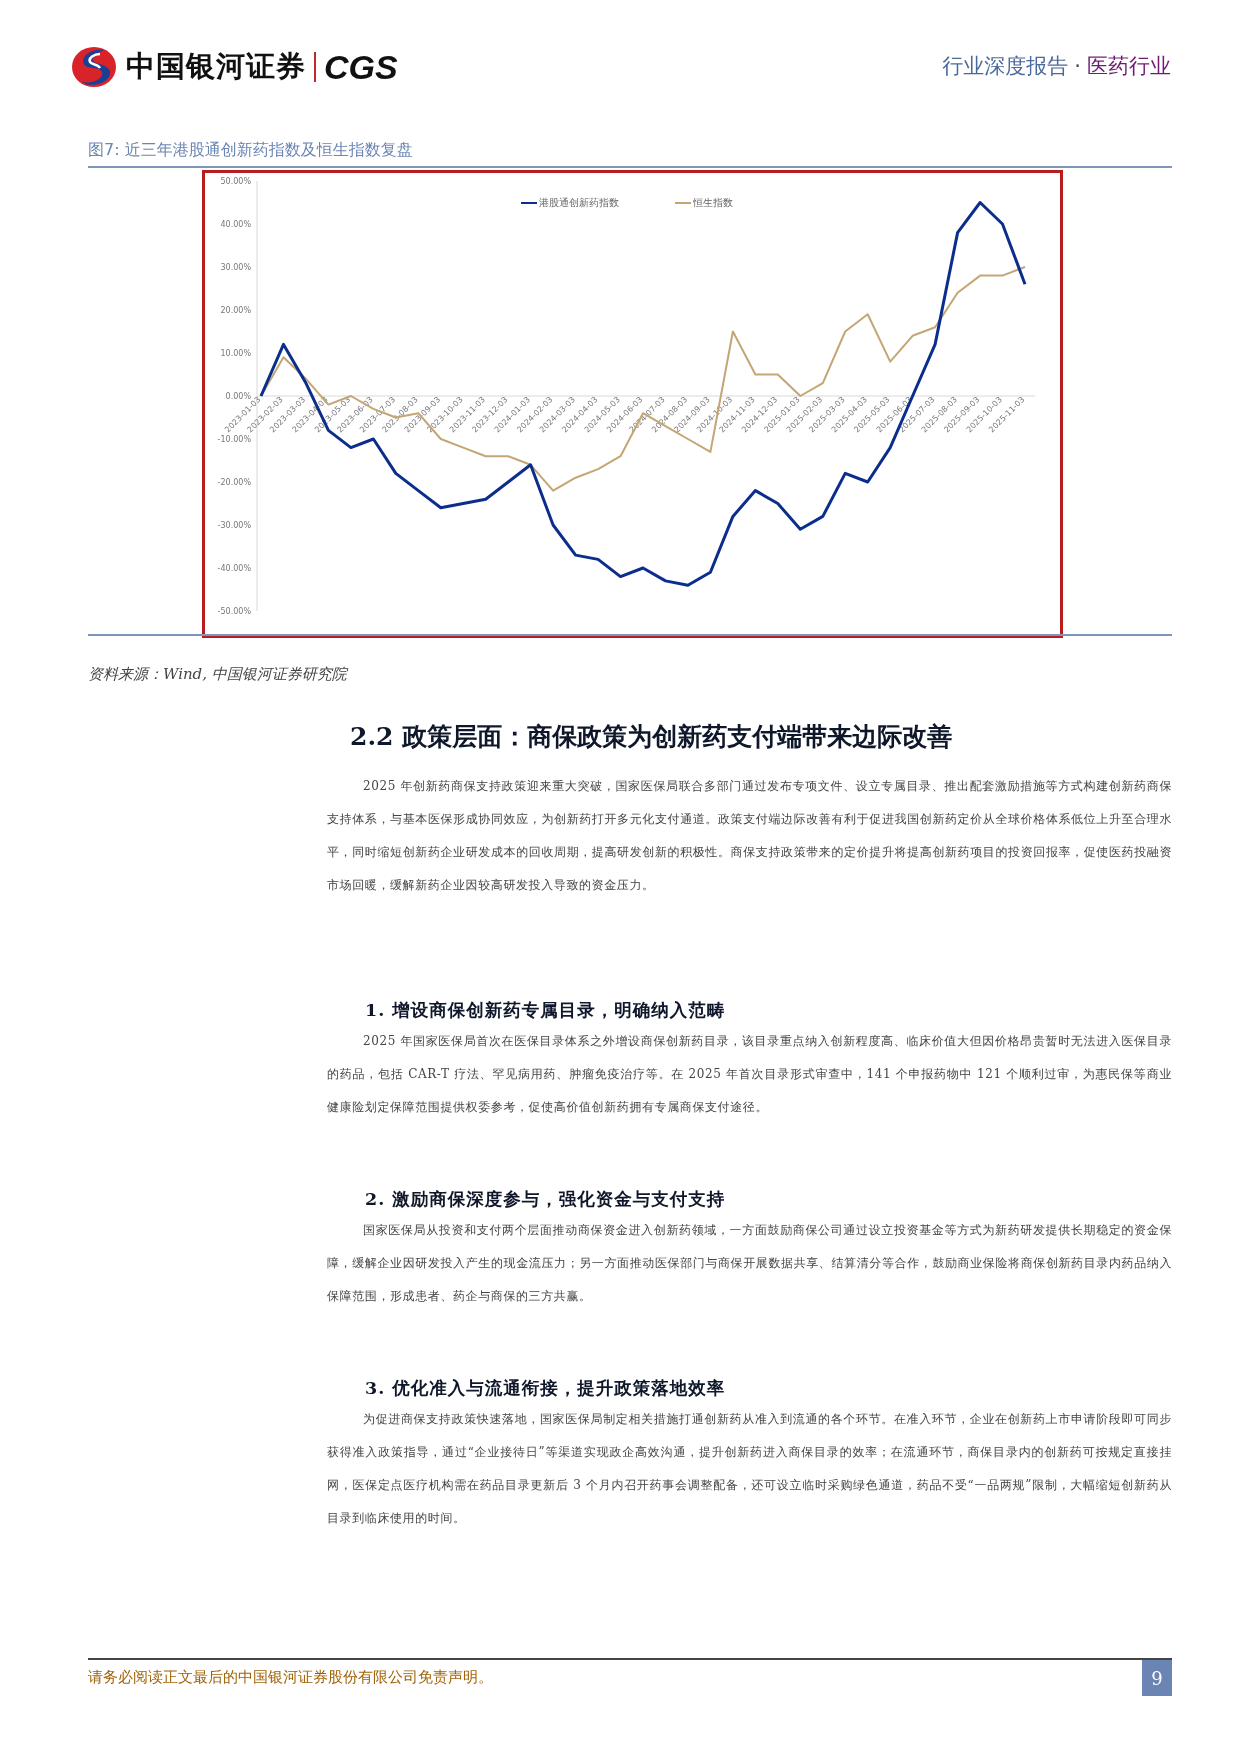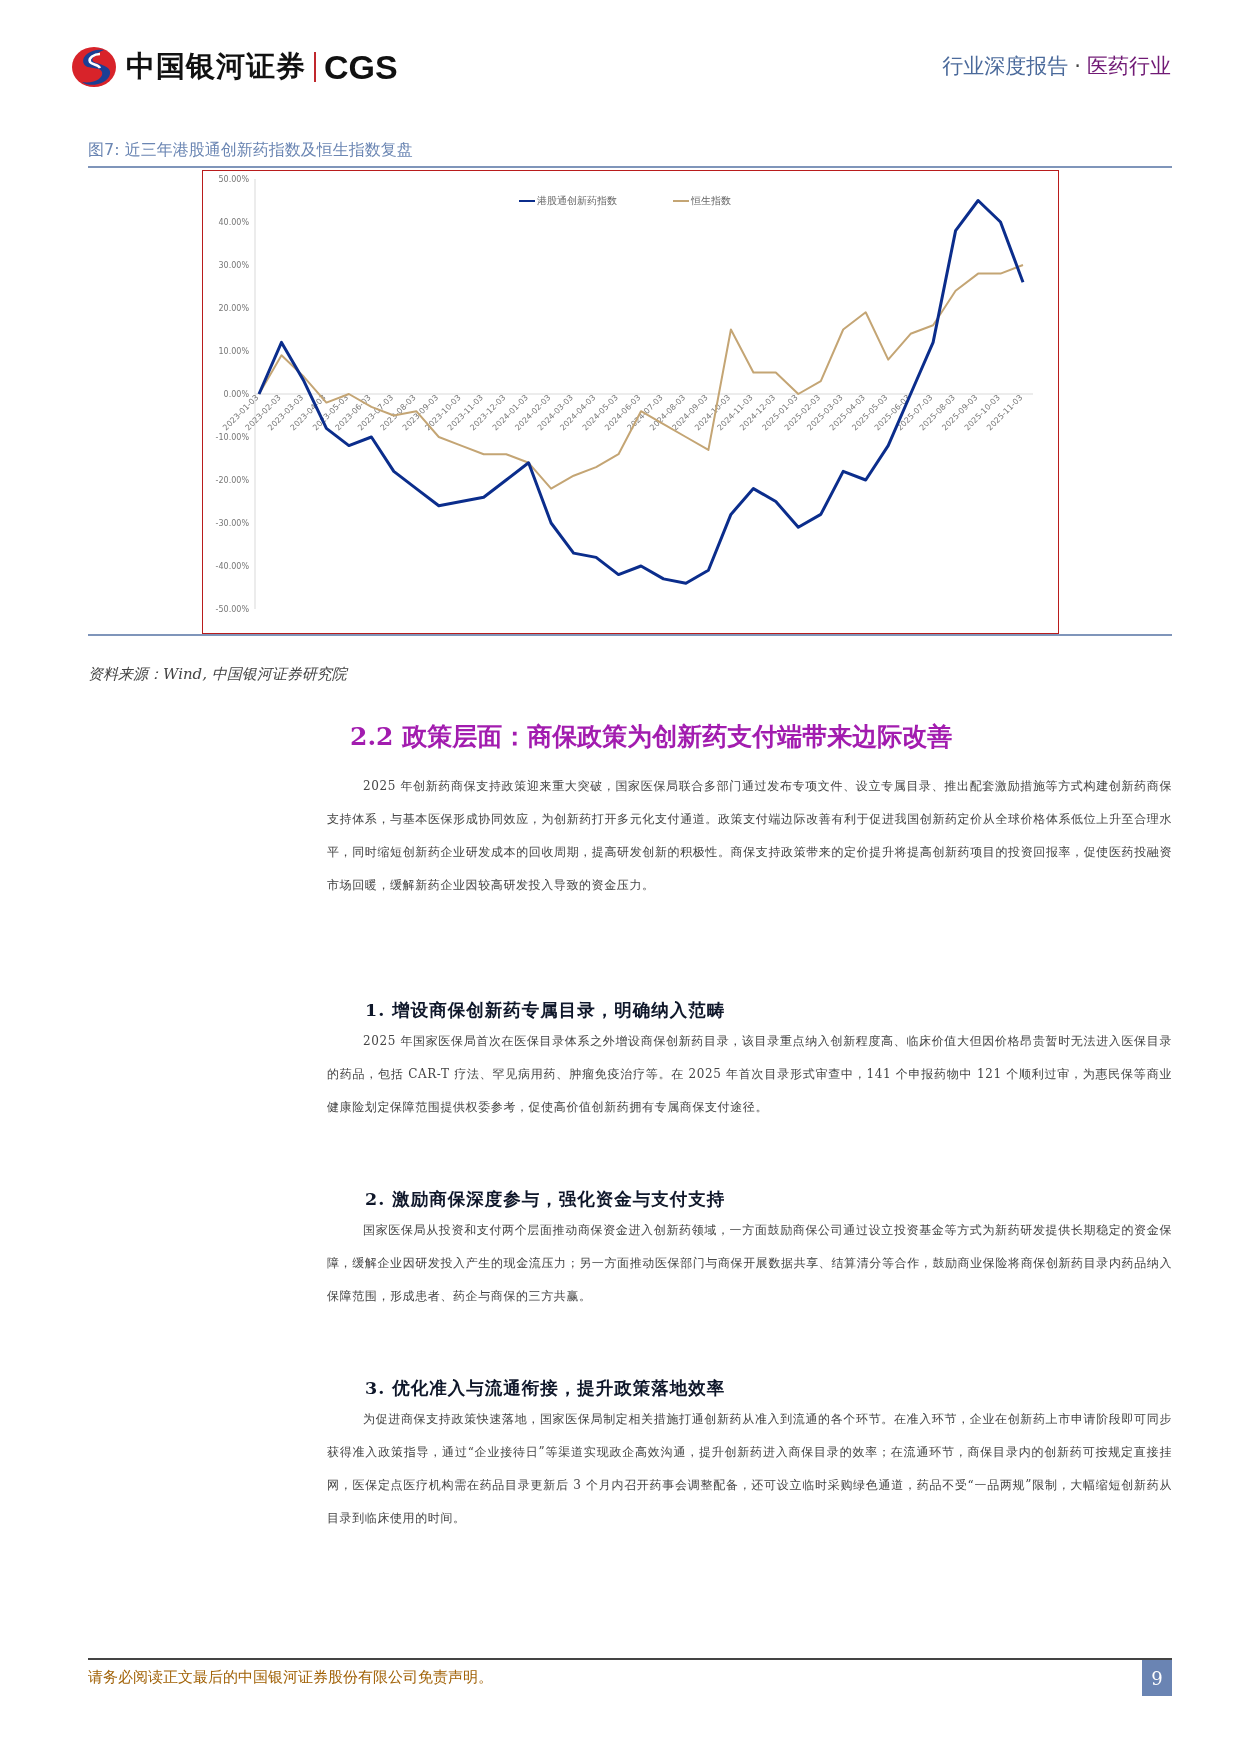--- a/index.html
+++ b/index.html
@@ -2,31 +2,31 @@
 <html><head>
 <meta charset="utf-8">
 <style>
   html, body { margin:0; padding:0; background:#ffffff; }
   body { width:1241px; height:1754px; position:relative; font-family:"DejaVu Serif","Liberation Serif",serif; color:#333; overflow:hidden; }
   .header { position:absolute; left:0; top:0; width:1241px; height:110px; }
   .logo { position:absolute; left:70px; top:44px; height:46px; display:flex; align-items:center;text-align:right; }
   .logo-mark { width:48px; height:46px; margin-right:8px; }
   .logo-cn { font-family:"DejaVu Sans","Liberation Sans",sans-serif; font-weight:bold; font-size:29px; color:#111; letter-spacing:1px; }
   .logo-sep { width:2px; height:30px; background:#c0282d; margin:0 8px; }
-  .logo-en { font-family:"Liberation Sans","DejaVu Sans",sans-serif; font-weight:bold; font-size:34px; color:#111; }
+  .logo-en { font-family:"Liberation Sans","DejaVu Sans",sans-serif; font-weight:bold; font-size:34px; color:#111;font-style:italic; }
   .header-right { position:absolute; right:70px; top:52px; font-family:"DejaVu Sans","Liberation Sans",sans-serif; font-size:21px; }
   .hr-a { color:#4b6a9b; }
   .hr-dot { color:#444; margin:0 6px; }
   .hr-b { color:#701a75; }
   .fig-title { position:absolute; left:88px; top:140px; font-family:"DejaVu Sans","Liberation Sans",sans-serif; font-size:16px; color:#6b86b3; }
   .rule { position:absolute; left:88px; width:1084px; height:2px; background:#7f95ba; }
-  .chart-box { position:absolute; left:202px; top:170px; width:855px; height:462px; border:1px solid #b91c1c; background:#fff; }
+  .chart-box { position:absolute; left:202px; top:170px; width:855px; height:462px; border:3px solid #b91c1c; background:#fff; }
   .chart-svg { position:absolute; left:0; top:0; }
   .source { position:absolute; left:88px; top:641px; font-size:15px; font-style:italic; color:#444;margin-top:24px; }
-  .sec-title { position:absolute; left:350px; top:720px; font-size:25px; font-weight:bold; color:#a21caf; font-family:"DejaVu Serif","Liberation Serif",serif; }
+  .sec-title { position:absolute; left:350px; top:720px; font-size:25px; font-weight:bold; color:#0f172a; font-family:"DejaVu Serif","Liberation Serif",serif; }
   .para { position:absolute; left:327px; width:845px; font-size:12px; line-height:33px; color:#444; text-align:justify; text-indent:36px; letter-spacing:0.6px; }
   .sub { position:absolute; left:365px; font-size:17.5px; font-weight:bold; color:#0f172a; letter-spacing:1px; }
   .footer-rule { position:absolute; left:88px; top:1658px; width:1084px; height:2px; background:#444; }
   .footer-text { position:absolute; left:88px; top:1668px; font-family:"DejaVu Sans","Liberation Sans",sans-serif; font-size:15px; color:#a16207; }
   .page-num { position:absolute; left:1142px; top:1660px; width:30px; height:36px; background:#6a84b3; color:#fff; font-size:18px; display:flex; align-items:center; justify-content:center; }
 </style>
 </head>
 <body>
 
 <div class="header">

